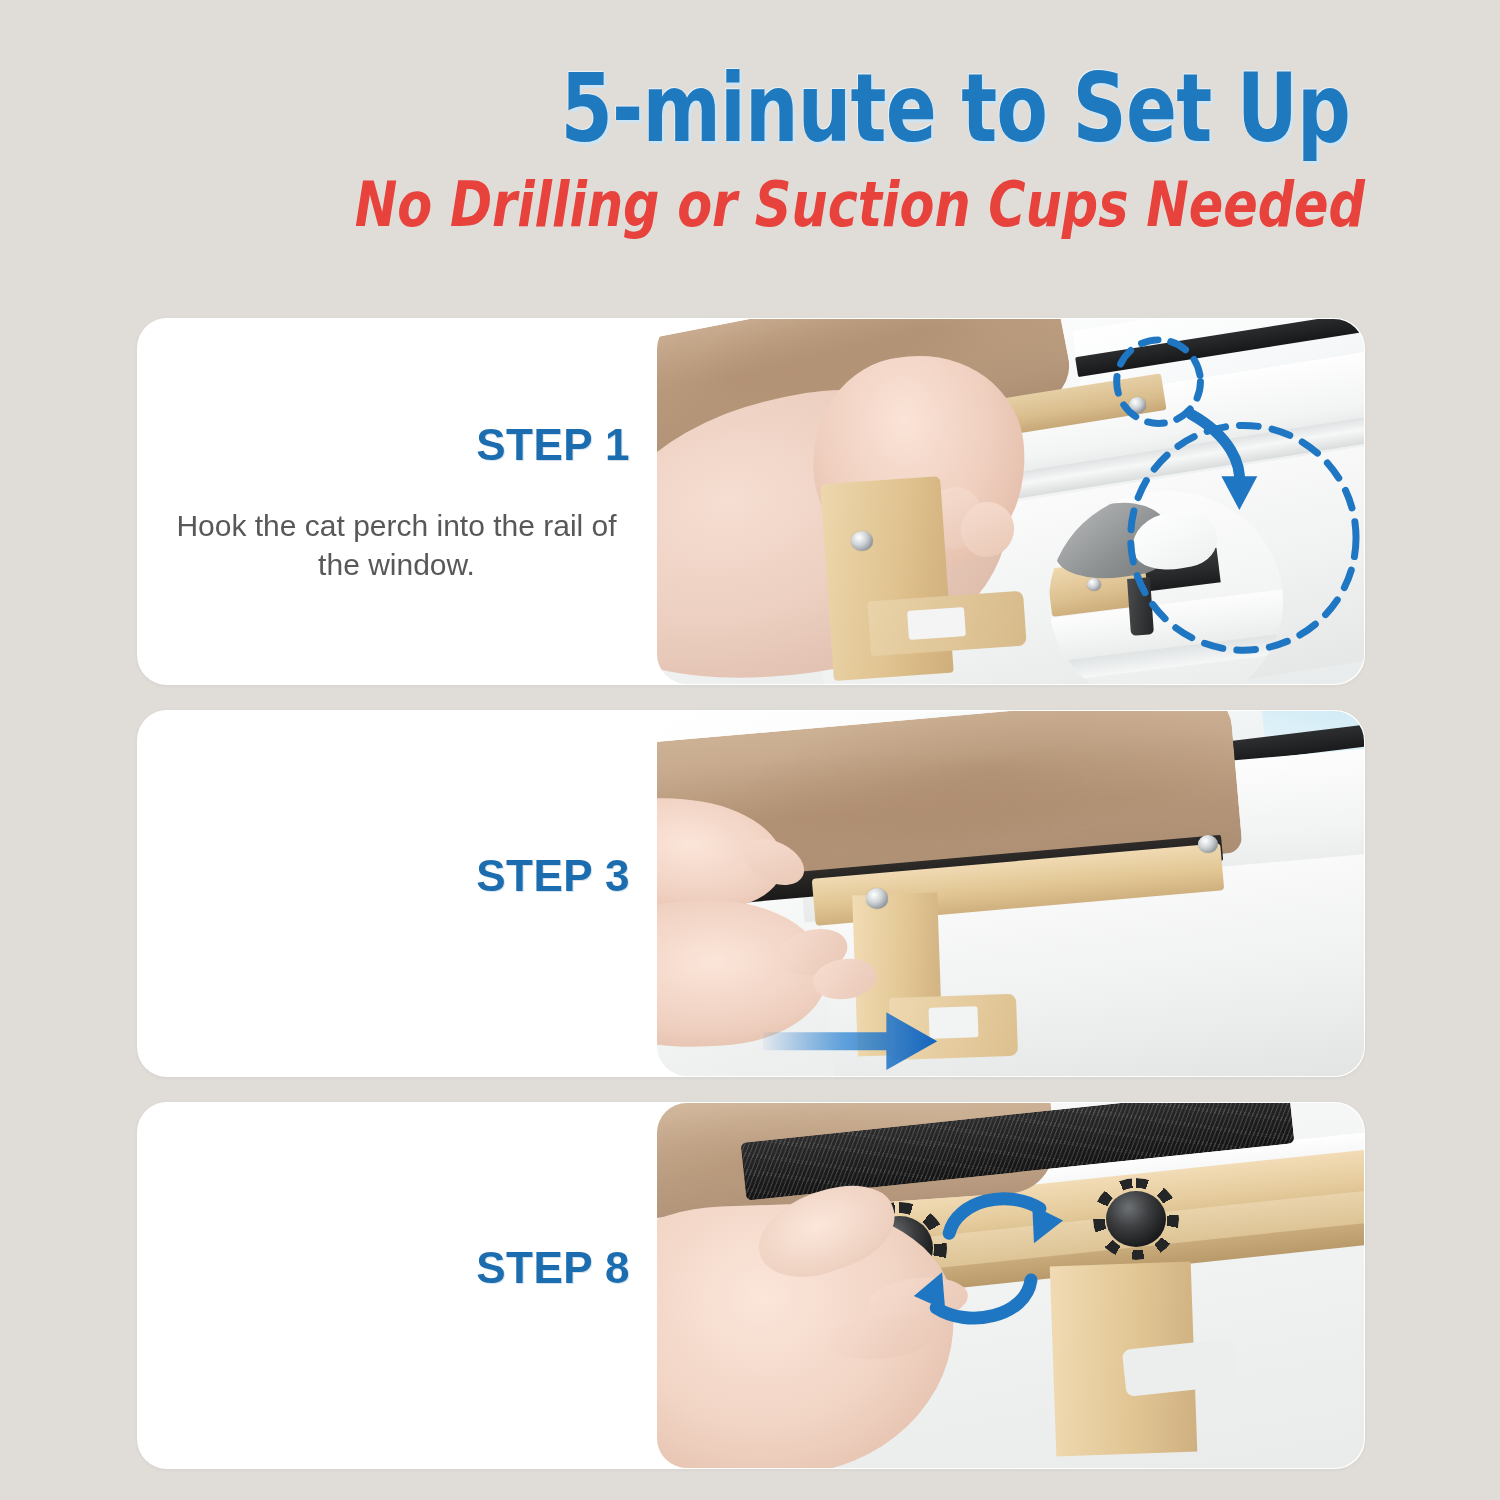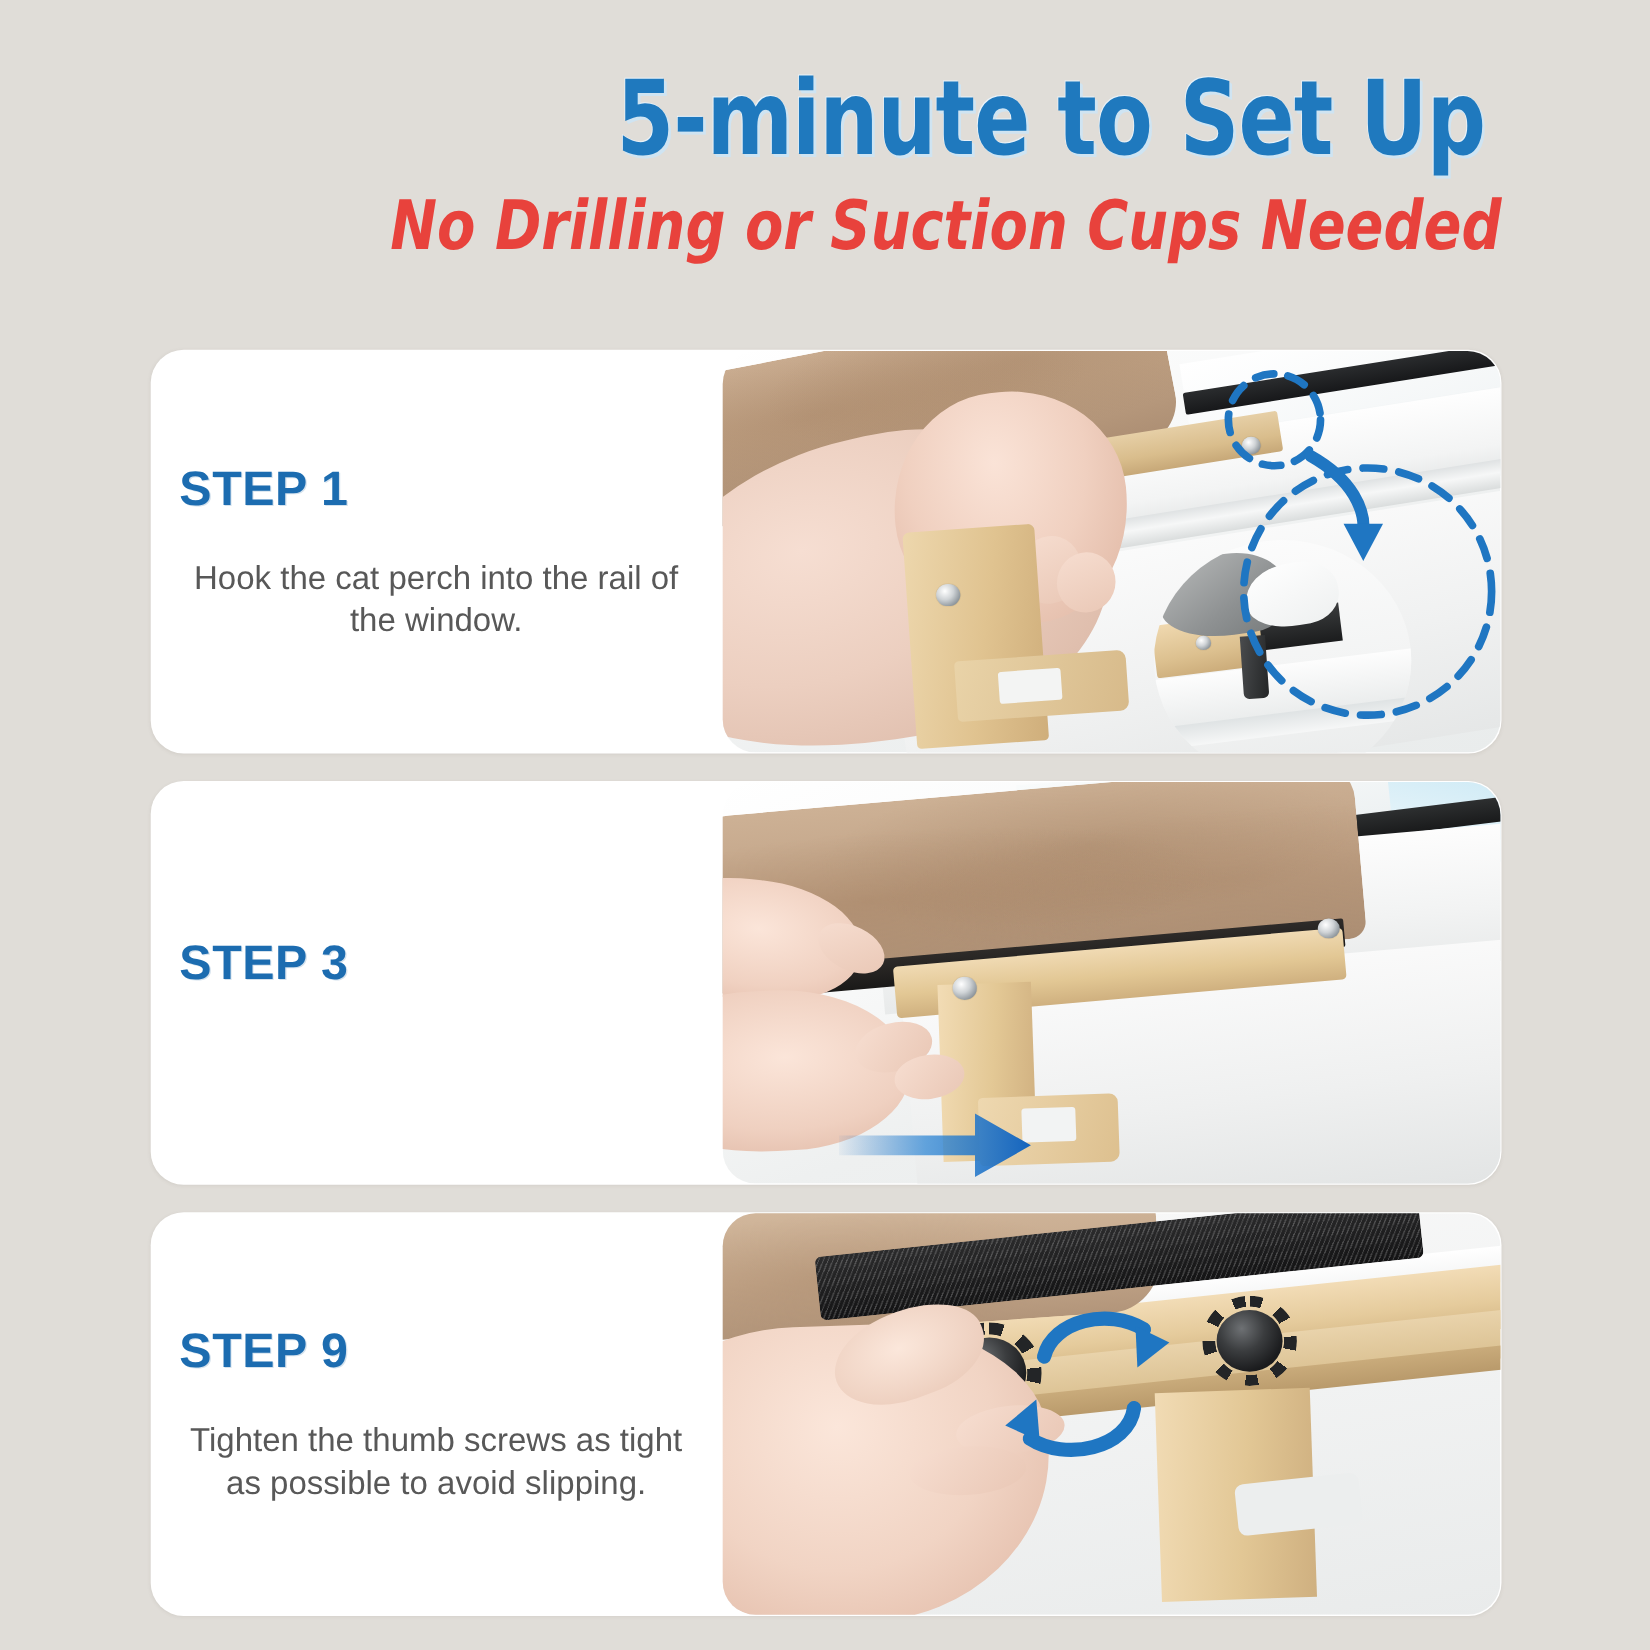--- a/index.html
+++ b/index.html
@@ -65,21 +65,21 @@
     height: 367px;
     margin-bottom: 25px;
     box-shadow: 0 1px 3px rgba(120,110,100,0.10);
   }
 
   .card-text {
     width: 519px;
     flex: 0 0 519px;
     display: flex;
     flex-direction: column;
-    align-items: flex-start;
+    align-items: flex-end;
     justify-content: center;
     padding: 0 26px;
     box-sizing: border-box;
     text-align: center;
   }
   .step-label {
     font-family: "Liberation Sans", sans-serif;
     font-weight: 700;
     font-size: 44px;
     color: #1c6cb0;
@@ -588,22 +588,21 @@
           <g>
             <path d="M 106 323 L 230 323 L 230 303 L 281 332 L 230 361 L 230 341 L 106 341 Z" fill="url(#arrowGrad2)"></path>
           </g>
         </svg>
       </div>
     </div>
   </div>
 
   <div class="card">
     <div class="card-text">
-      <div class="step-label">STEP 9</div>
-      <div class="step-body">Tighten the thumb screws as tight as possible to avoid slipping.</div>
+      <div class="step-label">STEP 8</div>
     </div>
     <div class="card-photo">
       <div class="photo-inner">
         <div class="s3-bg"></div>
         <div class="s3-whitegap"></div>
         <div class="s3-rail-top"></div>
         <div class="s3-rail-mid"></div>
         <div class="s3-rail-edge"></div>
         <div class="s3-leg"></div>
         <div class="s3-leg-hole"></div>

